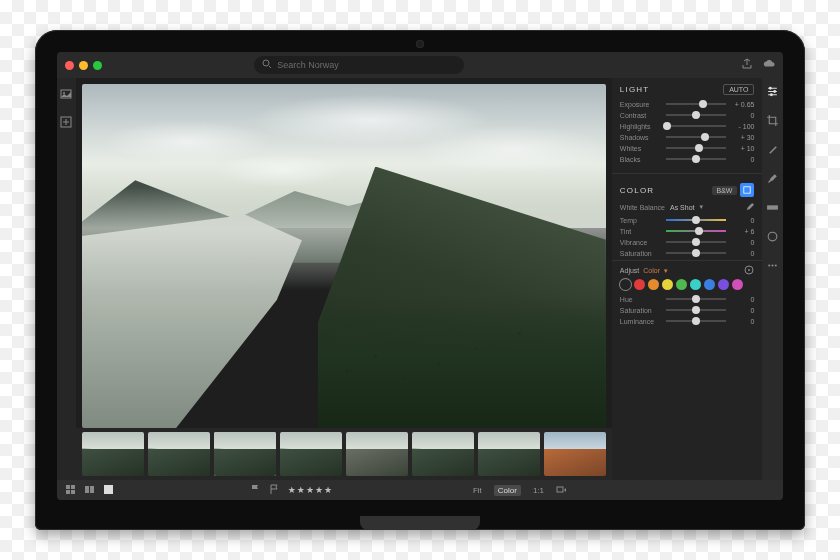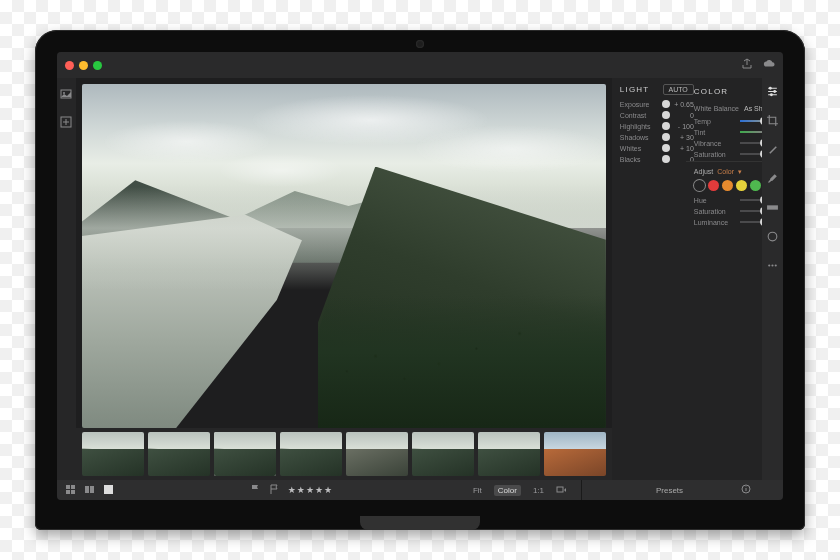--- a/index.html
+++ b/index.html
@@ -83,21 +83,21 @@
       linear-gradient(180deg,transparent 30%,#213421 60%,#172716 100%);
     clip-path:polygon(10% 0,100% 20%,100% 100%,0 100%,0 50%);}
   .filmstrip{height:52px;display:flex;gap:4px;padding:4px 6px;background:#262627;overflow:hidden;}
   .thumb{flex:0 0 62px;border-radius:2px;position:relative;overflow:hidden;}
   .thumb.sel{outline:2px solid #e0e0e0;outline-offset:-2px;}
   .thumb .t-sky{position:absolute;inset:0;height:46%;background:linear-gradient(#b9c2bd,#dfe5dc);}
   .thumb .t-land{position:absolute;bottom:0;left:0;right:0;height:62%;background:linear-gradient(160deg,#3f5041,#243226);}
   .thumb .t-water{position:absolute;left:0;top:36%;width:60%;height:50%;background:linear-gradient(#aab2a8,#7f8a7e);clip-path:polygon(0 0,100% 20%,40% 100%,0 100%);}
 
   
-  .editpanel{width:176px;background:var(--panel-bg);display:flex;flex-direction:row;font-size:8px;color:var(--text-dim);overflow:hidden;}
+  .editpanel{width:176px;background:var(--panel-bg);display:flex;flex-direction:column;font-size:8px;color:var(--text-dim);overflow:hidden;}
   .section{padding:6px 8px 4px 8px;}
   .sechead{display:flex;align-items:center;justify-content:space-between;margin-bottom:5px;}
   .sechead .title{font-size:8px;letter-spacing:1.2px;color:#cfcfd0;}
   .autobtn{font-size:7px;padding:1px 5px;border:1px solid #555;border-radius:2px;color:#bbb;}
   .bwbtn{font-size:7px;padding:1px 5px;background:#3a3a3b;border-radius:2px;color:#bbb;margin-right:3px;}
   .bluebox{width:14px;height:14px;background:var(--accent);border-radius:2px;display:flex;align-items:center;justify-content:center;}
   .bluebox svg{width:8px;height:8px;fill:#fff;}
   .row{display:flex;align-items:center;margin:3px 0;gap:4px;}
   .row .lbl{flex:0 0 42px;font-size:7px;color:#8a8a8c;}
   .row .val{flex:0 0 24px;text-align:right;font-size:7px;color:#9a9a9c;}
@@ -135,20 +135,27 @@
 
     <div class="topbar">
       <div class="traffic">
         <div class="dot r"></div>
         <div class="dot y"></div>
         <div class="dot g"></div>
       </div>
       <span><svg viewBox="0 0 10 10">
             <path d="M6 1 2 5l4 4" stroke="#777" fill="none"></path>
           </svg></span>
+      <div class="search">
+        <span><svg viewBox="0 0 10 10">
+              <circle cx="4" cy="4" r="3" stroke="#777" fill="none"></circle>
+              <path d="M7 7l2 2" stroke="#777"></path>
+            </svg></span>
+        <span>Search Norway</span>
+      </div>
       <span><svg viewBox="0 0 12 12">
             <path d="M1 2h10L7 7v3l-2 1V7z" fill="#777"></path>
           </svg></span>
       <div class="topright">
         <span><svg viewBox="0 0 12 12">
               <path d="M6 1v6M3 3l3-2 3 2M2 7v3h8V7" stroke="#8a8a8c" fill="none"></path>
             </svg></span>
         <span><svg viewBox="0 0 14 10">
               <path d="M4 8a3 3 0 010-6 4 4 0 017 1 2.5 2.5 0 010 5z" fill="#8a8a8c"></path>
             </svg></span>
@@ -440,23 +447,16 @@
       <div class="spacer"></div>
       <span class="viewbtn">Fit</span>
       <span class="viewbtn on">Color</span>
       <span class="viewbtn">1:1</span>
       <span><svg viewBox="0 0 11 11">
             <rect x="1" y="3" width="6" height="5" stroke="#8a8a8c" fill="none"></rect>
             <path d="M8 6l2-2v4z" fill="#8a8a8c"></path>
           </svg></span>
       <div style="width:200px"></div>
     </div>
-    <div class="presets">
-      <span>Presets</span>
-      <span style="position:absolute;right:6px;"><svg width="10" height="10" viewBox="0 0 10 10">
-            <circle cx="5" cy="5" r="4" stroke="#8a8a8c" fill="none"></circle>
-            <path d="M5 4v3M5 2.5v.5" stroke="#8a8a8c"></path>
-          </svg></span>
-    </div>
 
   </div>
   <div class="hinge"></div>
 </div>
 
 </body></html>

